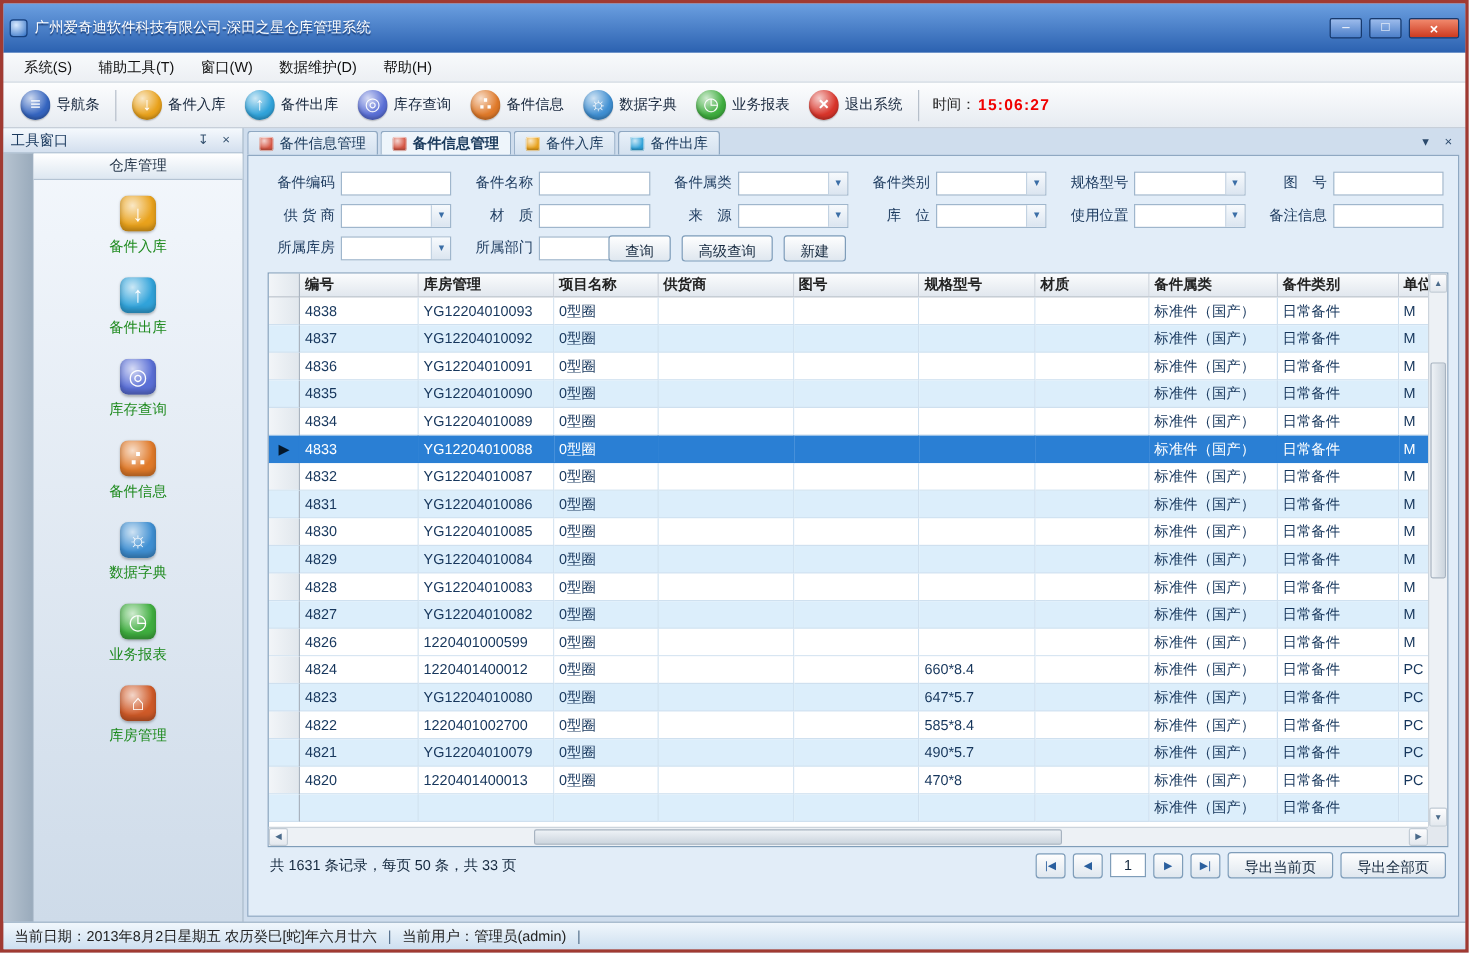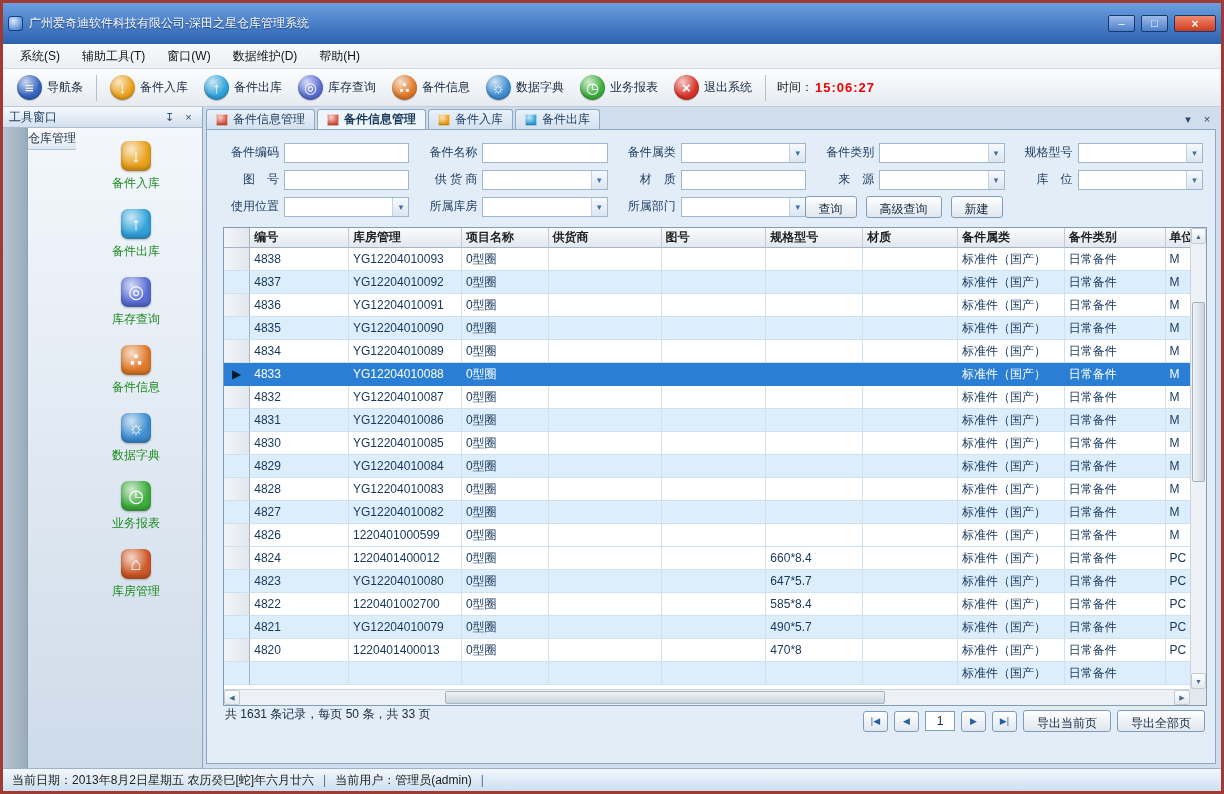--- a/index.html
+++ b/index.html
@@ -27,37 +27,37 @@
 .time-value{color:#f00000;font-weight:bold;font-size:13px;letter-spacing:1px}
 
 .main{flex:1;display:flex;min-height:0}
 
 .sidebar{width:200px;border-right:1px solid #94a7ba;display:flex;flex-direction:column;flex:0 0 auto;background:#c9d6e3}
 .sb-header{height:21px;background:linear-gradient(#f5f9fd,#d3dfee);border-bottom:1px solid #aabccd;display:flex;align-items:center;padding:0 6px;gap:4px;color:#1b3a5e;flex:0 0 auto}
 .sb-title{flex:1}
 .hd-btn{width:15px;height:15px;display:flex;align-items:center;justify-content:center;color:#33506e;cursor:pointer;font-size:11px;line-height:1;border-radius:2px}
 .sb-body{flex:1;display:flex;min-height:0}
 .sb-gutter{width:25px;background:linear-gradient(90deg,#b7c4d1,#9aabbc);border-right:1px solid #8ea0b1;flex:0 0 auto}
-.sb-panel{flex:1;background:linear-gradient(#f3f7fc,#cedbe9);display:flex;flex-direction:row;min-width:0}
+.sb-panel{flex:1;background:linear-gradient(#f3f7fc,#cedbe9);display:flex;flex-direction:column;min-width:0}
 .sb-section{height:22px;background:linear-gradient(#ffffff,#dde7f1);border-bottom:1px solid #b4c3d3;display:flex;align-items:center;justify-content:center;color:#25364a;flex:0 0 auto}
 .sb-items{padding-top:13px;display:flex;flex-direction:column;align-items:center}
 .sb-item{display:flex;flex-direction:column;align-items:center;gap:4px;height:68px;cursor:pointer;width:120px}
 .sb-icon{width:30px;height:30px;border-radius:7px;color:#fff;font-size:18px;font-weight:bold;display:flex;align-items:center;justify-content:center;box-shadow:inset 0 -3px 4px rgba(0,0,0,.25),0 1px 2px rgba(0,0,0,.25);line-height:1}
 .sb-label{color:#1e8a1e}
 
 .content{flex:1;display:flex;flex-direction:column;min-width:0;background:#cfdded}
 .tabstrip{height:22px;display:flex;align-items:flex-end;padding:2px 6px 0 3px;gap:14px;flex:0 0 auto}
 .tab{height:20px;display:flex;align-items:center;gap:5px;padding:0 9px;border:1px solid #8fa8c2;border-bottom:none;border-radius:3px 3px 0 0;background:linear-gradient(#e9f1f9,#d4e1ef);color:#1a3a5c;cursor:pointer;white-space:nowrap}
 .tab.active{background:#eef5fb;font-weight:bold}
 .tab-icon{width:12px;height:12px;border-radius:2px;box-shadow:inset 0 0 0 1px rgba(255,255,255,.55),inset 0 -2px 2px rgba(0,0,0,.25);flex:0 0 auto}
 .ts-right{margin-left:auto;display:flex;gap:3px;align-self:center}
 .ts-btn{width:16px;height:16px;display:flex;align-items:center;justify-content:center;color:#2c4a6c;cursor:pointer;font-size:11px;line-height:1}
 .tab-page{flex:1;border:1px solid #8fa8c2;background:#e2edf8;display:flex;flex-direction:column;min-height:0;margin:0 5px 4px 3px}
 
-.search-form{flex:0 0 auto;padding:9px 12px 4px 14px;display:grid;grid-template-columns:repeat(5,1fr);grid-auto-rows:27px;column-gap:10px}
+.search-form{flex:0 0 auto;padding:9px 12px 4px 14px;display:grid;grid-template-columns:repeat(6,1fr);grid-auto-rows:27px;column-gap:10px}
 .field{display:flex;align-items:center;gap:5px;min-width:0}
 .field-label{width:58px;text-align:right;color:#1c3a5e;flex:0 0 auto;white-space:pre}
 .text-input{flex:1;min-width:0;height:20px;border:1px solid #9fb6cc;background:#fff;padding:0 4px;font:inherit;color:#16365c}
 .select{flex:1;min-width:0;height:20px;border:1px solid #9fb6cc;background:#fff;display:flex;align-items:stretch;cursor:pointer}
 .sel-val{flex:1;padding:0 4px;display:flex;align-items:center;color:#16365c}
 .sel-arrow{width:16px;display:flex;align-items:center;justify-content:center;background:linear-gradient(#f7fafd,#dbe5f0);border-left:1px solid #c2d2e2;color:#3b6ea6;font-size:9px}
 .form-buttons{display:flex;align-items:center;justify-content:flex-end;gap:9px;padding-right:2px}
 .btn{height:22px;padding:4px 13px;border:1px solid #7f9db9;border-radius:3px;background:linear-gradient(#fefefe,#dfe7ef);color:#15293f;cursor:pointer;font:inherit;white-space:nowrap}
 
 .grid-wrap{flex:0 0 auto;position:relative;margin:3px 8px 0 16px;height:479px;border:1px solid #7f9db9;background:#fff}
@@ -72,21 +72,21 @@
 
 .vscroll{position:absolute;top:0;right:0;bottom:16px;width:16px;background:#edf1f5;border-left:1px solid #ccd4dc;display:flex;flex-direction:column}
 .hscroll{position:absolute;left:0;right:16px;bottom:0;height:16px;background:#edf1f5;border-top:1px solid #ccd4dc;display:flex}
 .sbar-btn{flex:0 0 16px;display:flex;align-items:center;justify-content:center;font-size:7px;color:#4a6a8a;background:linear-gradient(#fdfdfe,#e3e8ee);border:1px solid #c2ccd5;border-radius:2px;cursor:pointer;line-height:1}
 .vtrack{flex:1;position:relative}
 .vthumb{position:absolute;left:1px;right:1px;top:58px;height:180px;background:linear-gradient(90deg,#eef2f6,#ccd5de);border:1px solid #a7b3c0;border-radius:2px;cursor:pointer}
 .htrack{flex:1;position:relative}
 .hthumb{position:absolute;top:1px;bottom:1px;left:205px;width:440px;background:linear-gradient(#eef2f6,#ccd5de);border:1px solid #a7b3c0;border-radius:2px;cursor:pointer}
 .scroll-corner{position:absolute;right:0;bottom:0;width:16px;height:16px;background:#e3e8ee}
 
-.pager{flex:0 0 auto;height:30px;display:flex;padding:0 10px 0 18px;color:#15293f;gap:6px}
+.pager{flex:0 0 auto;height:30px;display:flex;align-items:center;padding:0 10px 0 18px;color:#15293f;gap:6px}
 .pager-right{margin-left:auto;display:flex;align-items:center;gap:6px}
 .pg-btn{width:25px;height:21px;border:1px solid #7f9db9;border-radius:3px;background:linear-gradient(#fefefe,#dfe7ef);color:#2a5f9e;font-size:9px;cursor:pointer;display:flex;align-items:center;justify-content:center;font-family:inherit;line-height:1}
 .pg-input{width:30px;height:20px;border:1px solid #7f9db9;text-align:center;font:inherit;color:#15293f}
 .flex-spacer{flex:1}
 
 .statusbar{height:23px;background:linear-gradient(#f1f7fc,#cddff0);border-top:1px solid #9db2c6;display:flex;align-items:center;padding:0 9px;gap:9px;color:#222;flex:0 0 auto}
 .sb-sep{color:#55708c}
 </style>
 </head>
 <body>
@@ -284,20 +284,24 @@
                 <span class="sel-val"></span>
                 <span class="sel-arrow">▾</span>
               </div>
             </div>
             <div class="field">
               <span class="field-label">使用位置</span>
               <div class="select">
                 <span class="sel-val"></span>
                 <span class="sel-arrow">▾</span>
               </div>
+            </div>
+            <div class="field">
+              <span class="field-label">备注信息</span>
+              <input class="text-input" value="" style="">
             </div>
             <div class="field">
               <span class="field-label">所属库房</span>
               <div class="select">
                 <span class="sel-val"></span>
                 <span class="sel-arrow">▾</span>
               </div>
             </div>
             <div class="field">
               <span class="field-label">所属部门</span>

